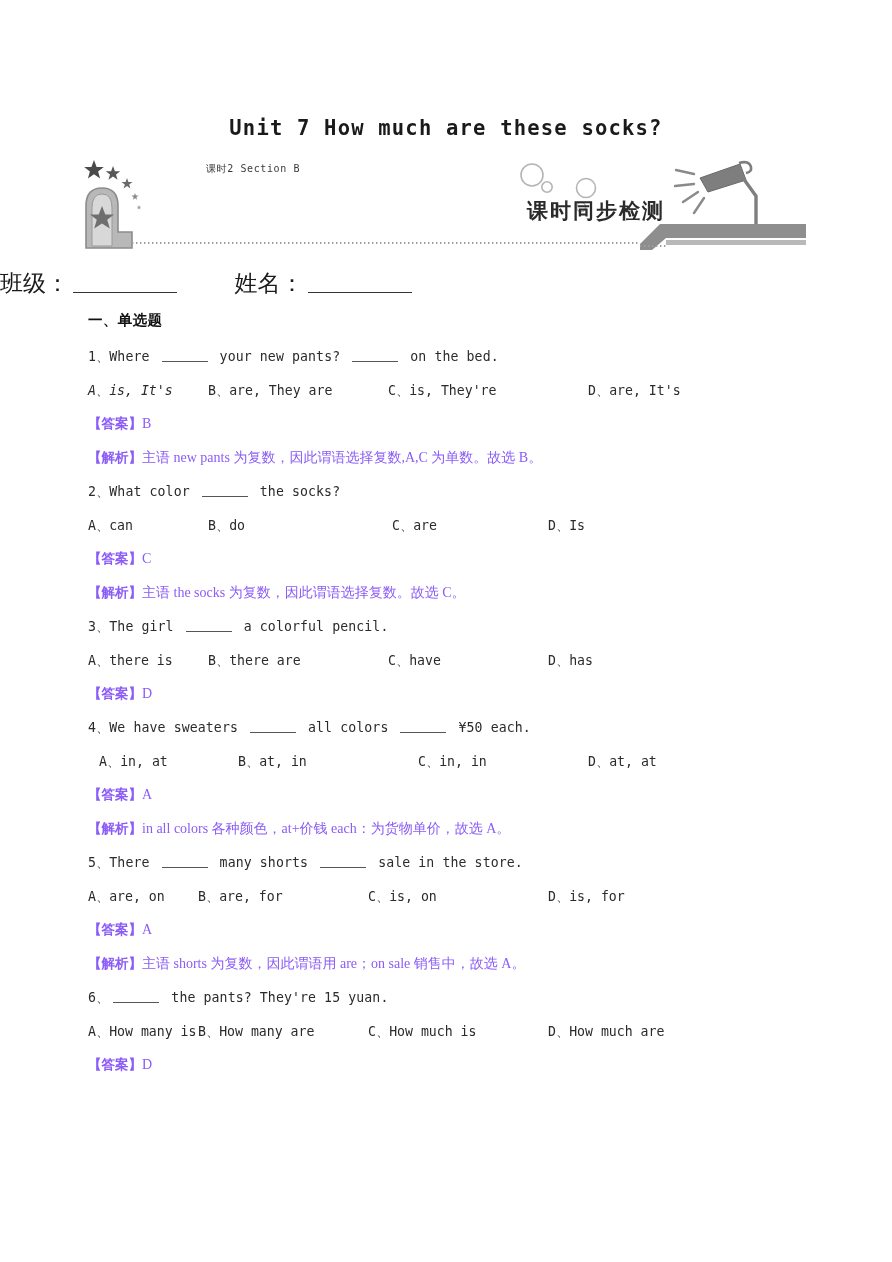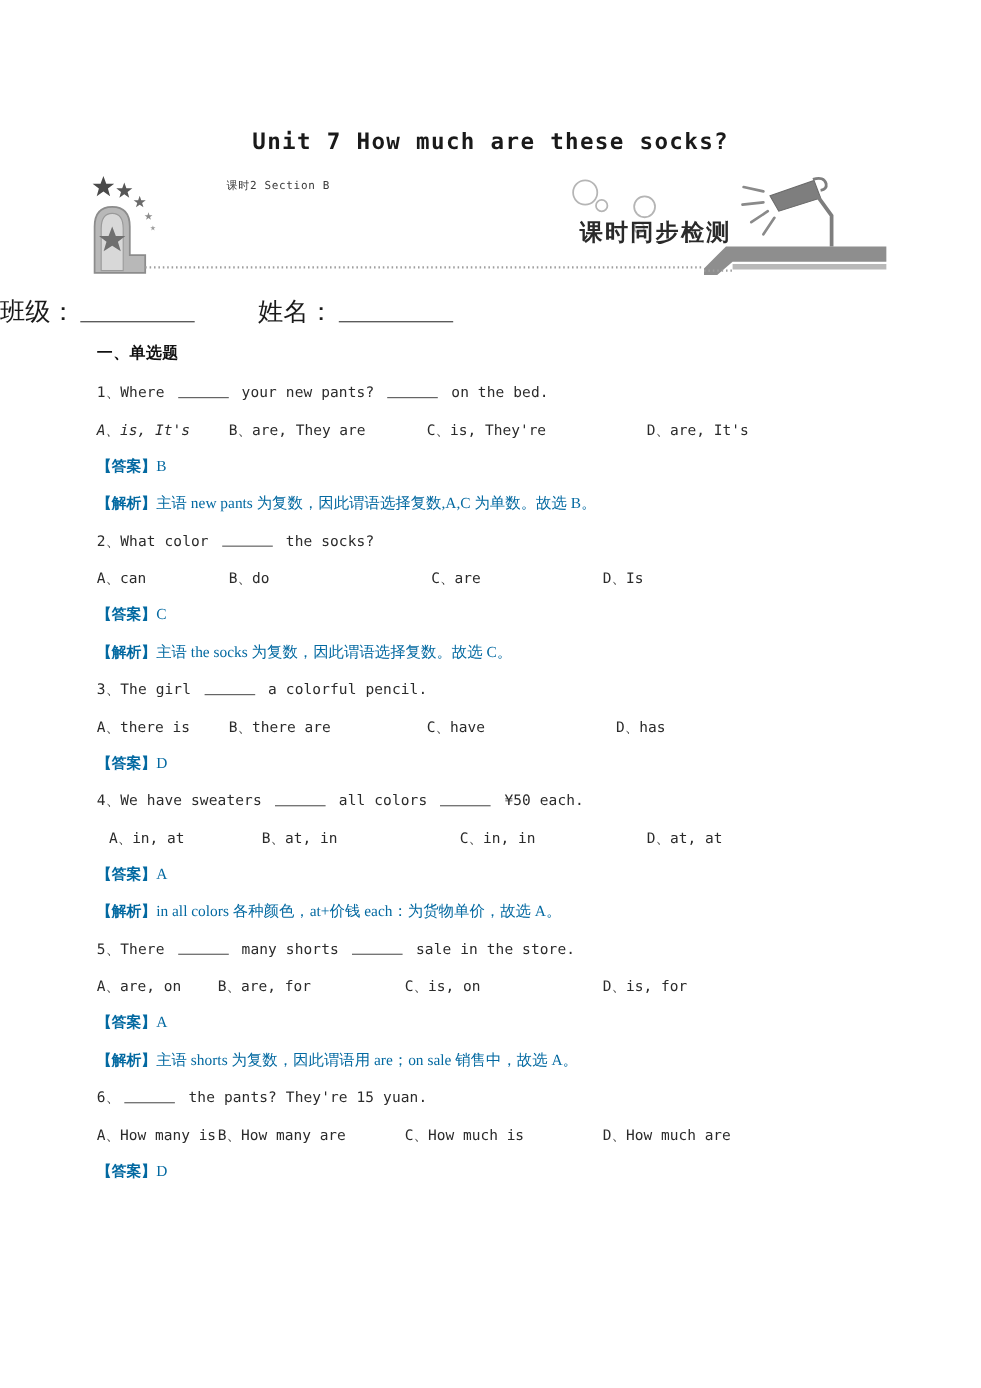--- a/index.html
+++ b/index.html
@@ -125,21 +125,21 @@
     font-size: 13.2px;
     color: #2b2b2b;
     white-space: nowrap;
   }
   .q-options span {
     position: absolute;
     top: 0;
   }
   .ans-line, .exp-line {
     font-size: 14px;
-    color: #0369a1;
+    color: #8b5cf6;
     margin: 0 0 16px 0;
     white-space: nowrap;
     font-family: "Liberation Serif", "DejaVu Serif", serif;
   }
   .ans-line .tag, .exp-line .tag {
     font-weight: bold;
     font-family: "DejaVu Sans", "Liberation Sans", sans-serif;
     font-size: 13.5px;
   }
   .q-block { margin-bottom: 0; }
@@ -224,21 +224,21 @@
         </div>
         <div class="ans-line"><span class="tag">【答案】</span><span>C</span></div>
         <div class="exp-line"><span class="tag">【解析】</span><span>主语 the socks 为复数，因此谓语选择复数。故选 C。</span></div>
       </div>
       <div class="q-block">
         <div class="q-stem"><span>3、The girl </span><span class="u"></span><span> a colorful pencil. </span></div>
         <div class="q-options">
           <span style="left: 0px;">A、there is</span>
           <span style="left: 120px;">B、there are</span>
           <span style="left: 300px;">C、have</span>
-          <span style="left: 460px; margin-left: 12px;">D、has</span>
+          <span style="left: 460px;">D、has</span>
         </div>
         <div class="ans-line"><span class="tag">【答案】</span><span>D</span></div>
       </div>
       <div class="q-block">
         <div class="q-stem"><span>4、We have sweaters </span><span class="u"></span><span> all colors </span><span class="u"></span><span> ¥50 each.</span></div>
         <div class="q-options">
           <span style="left: 11px;">A、in, at</span>
           <span style="left: 150px;">B、at, in</span>
           <span style="left: 330px;">C、in, in</span>
           <span style="left: 500px;">D、at, at</span>

